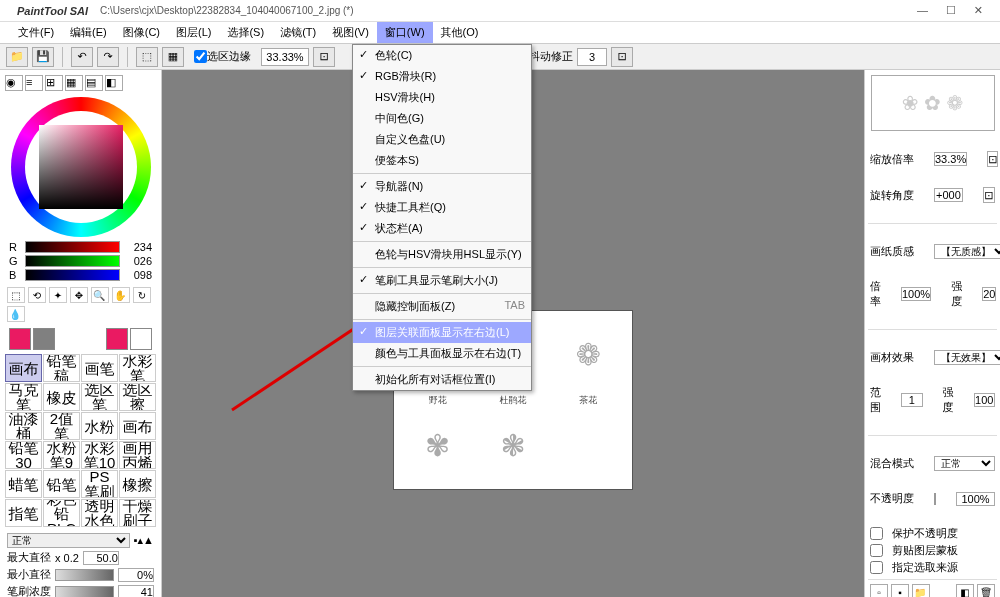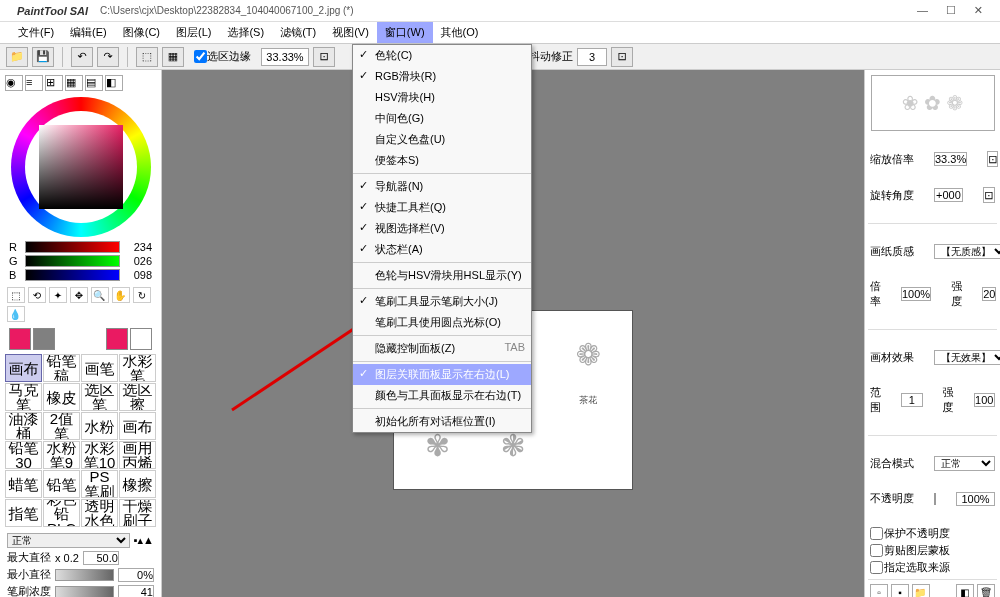--- a/index.html
+++ b/index.html
@@ -54,21 +54,21 @@
 .dropdown .dd-sep { height: 1px; background: #ccc; margin: 2px 0; }
 .dropdown .dd-item .shortcut { float: right; color: #888; }
 .right-panel { width: 136px; background: #fff; border-left: 1px solid #ccc; padding: 3px; }
 .nav-preview { width: 124px; height: 56px; border: 1px solid #aaa; margin: 2px auto; background: #fff; display:flex; align-items:center; justify-content:center; color:#ccc; font-size:20px; }
 .rp-row { display: flex; align-items: center; gap: 20px; margin: 20px 2px; font-size: 10px; }
 .rp-row .rp-label { flex: 1; white-space: nowrap; }
 .rp-row .rp-val { width: 44px; border: 1px solid #aaa; text-align: center; background: #fff; }
 .rp-row .rp-icon { width: 18px; height: 16px; border: 1px solid #aaa; display:inline-flex; align-items:center; justify-content:center; }
 .rp-sep { height: 1px; background: #ddd; margin: 4px 0; }
 .rp-dropdown { width: 74px; border: 1px solid #aaa; background: #fff; font-size: 10px; padding: 0 2px; }
-.rp-check { display: flex; align-items: center; gap: 1px; margin: 2px; font-size: 10px; }
+.rp-check { display: flex; align-items: center; gap: 9px; margin: 2px; font-size: 10px; }
 .layer-icons { display: flex; gap: 3px; margin: 4px 2px; }
 .layer-icons span { width: 18px; height: 16px; border: 1px solid #aaa; display:inline-flex; align-items:center; justify-content:center; font-size:10px; }
 .layer-item { display: flex; align-items: center; gap: 4px; border: 2px solid #9da8ff; background: #e8e8ff; padding: 3px; margin: 2px; }
 .layer-item .eye { width: 18px; height: 24px; border: 1px solid #aaa; background:#fff; display:flex; align-items:center; justify-content:center; }
 .layer-item .thumb { width: 26px; height: 26px; border: 1px solid #aaa; background: #fff; }
 .layer-item .info { font-size: 9px; line-height: 1.2; }
 </style>
 </head>
 <body>
 
@@ -318,27 +318,25 @@
 <div class="dropdown">
     <div class="dd-item checked">色轮(C)</div>
     <div class="dd-item checked">RGB滑块(R)</div>
     <div class="dd-item">HSV滑块(H)</div>
     <div class="dd-item">中间色(G)</div>
     <div class="dd-item">自定义色盘(U)</div>
     <div class="dd-item">便签本S)</div>
     <div class="dd-sep"></div>
     <div class="dd-item checked">导航器(N)</div>
     <div class="dd-item checked">快捷工具栏(Q)</div>
-    <div class="dd-item checked">视图选择栏(V)</div>
     <div class="dd-item checked">状态栏(A)</div>
     <div class="dd-sep"></div>
     <div class="dd-item">色轮与HSV滑块用HSL显示(Y)</div>
     <div class="dd-sep"></div>
     <div class="dd-item checked">笔刷工具显示笔刷大小(J)</div>
-    <div class="dd-item">笔刷工具使用圆点光标(O)</div>
     <div class="dd-sep"></div>
     <div class="dd-item">隐藏控制面板(Z)<span class="shortcut">TAB</span></div>
     <div class="dd-sep"></div>
     <div class="dd-item checked highlighted">图层关联面板显示在右边(L)</div>
     <div class="dd-item">颜色与工具面板显示在右边(T)</div>
     <div class="dd-sep"></div>
     <div class="dd-item">初始化所有对话框位置(I)</div>
   </div>
 
 </body></html>

